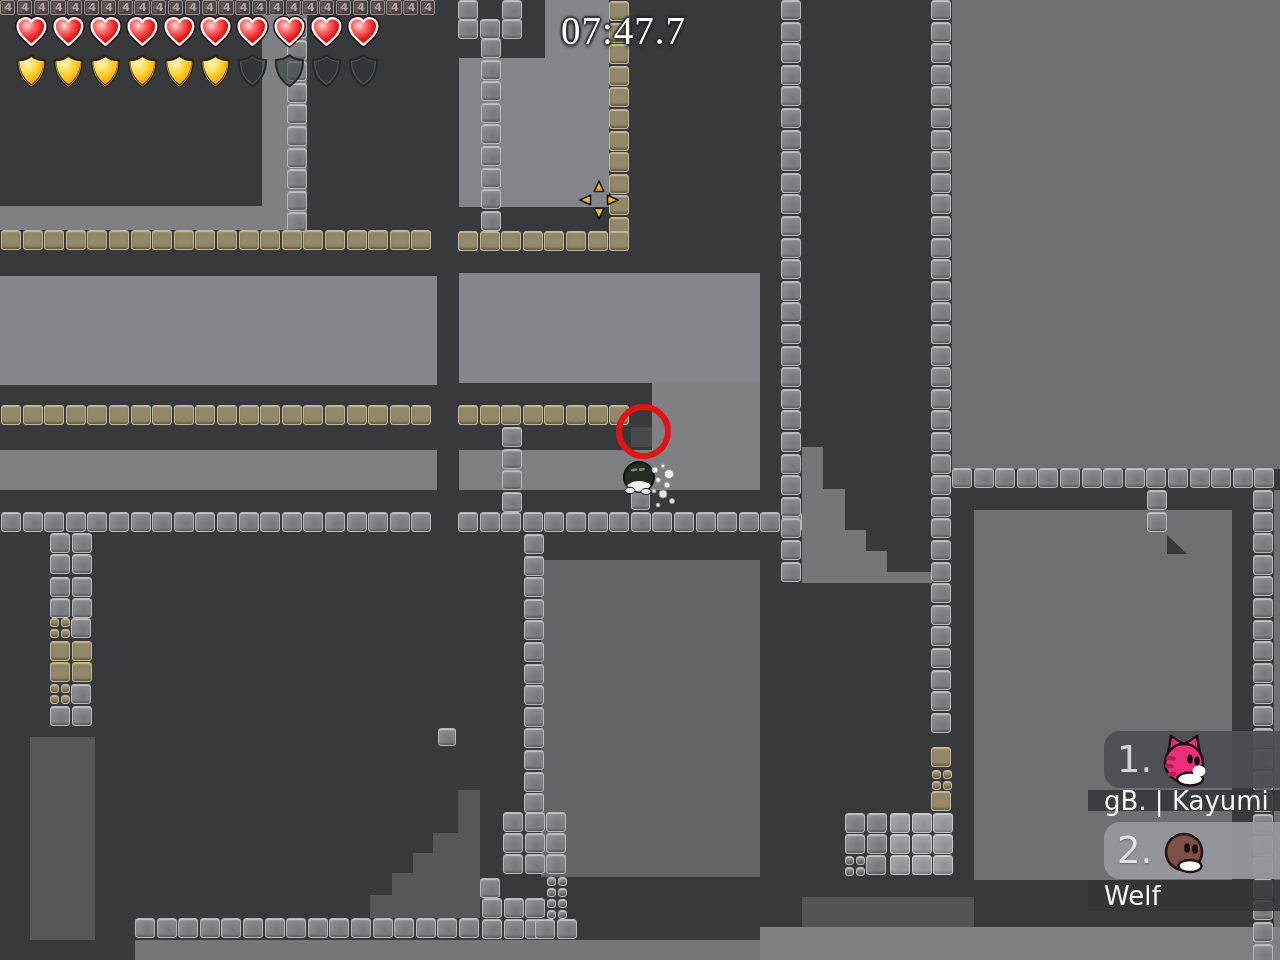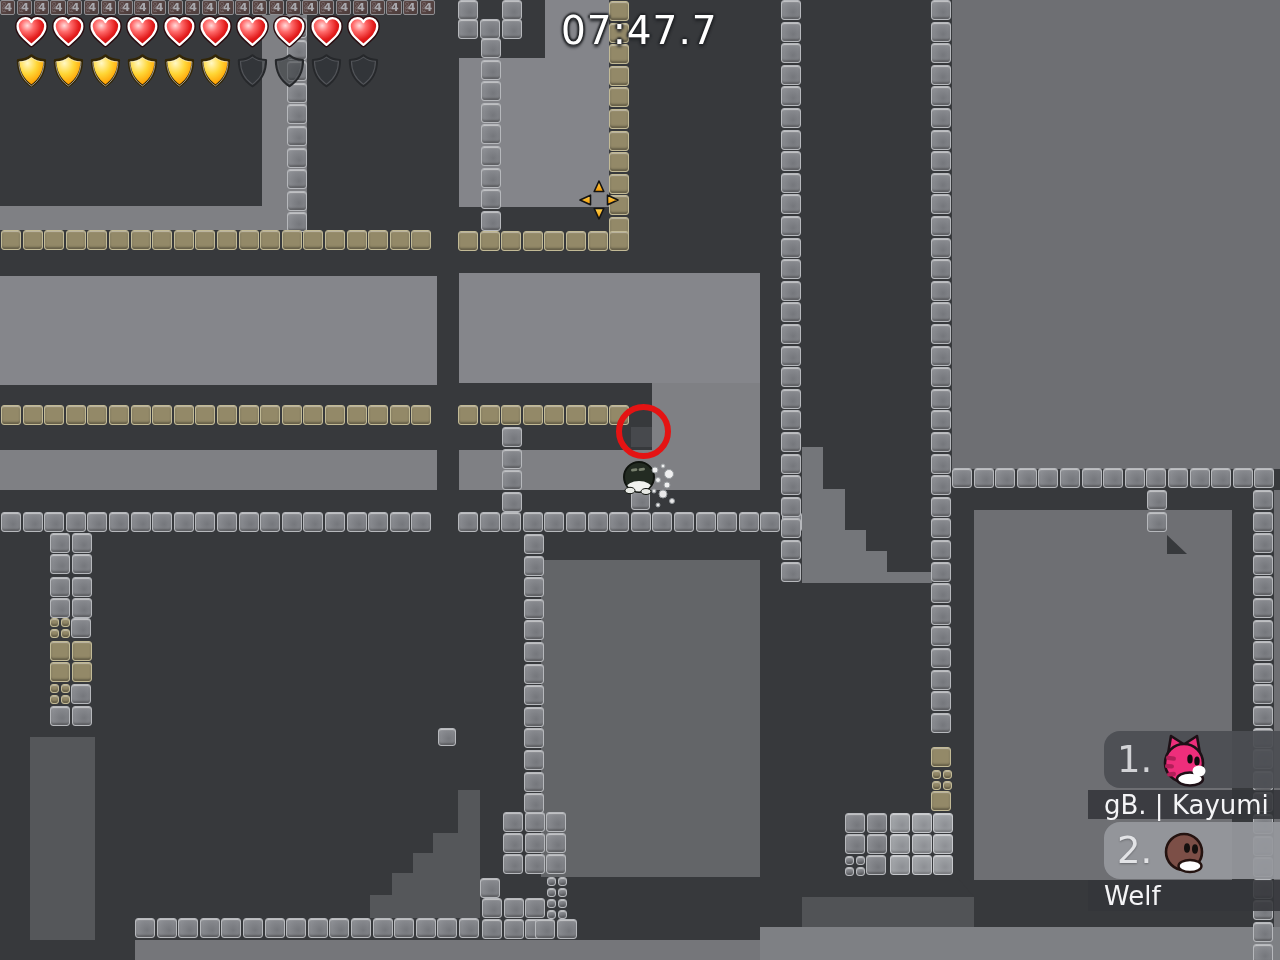--- a/index.html
+++ b/index.html
@@ -20,21 +20,21 @@
           padding-right:2px;overflow:hidden;}
   .t-four .fro{position:absolute;left:-3px;top:3px;font-size:6px;font-weight:400;color:#8d8185;
                transform:rotate(-90deg) scale(.8);letter-spacing:0;}
   
   #hearts,#shields{position:absolute;left:13px;display:flex;}
   #hearts{top:13px;}
   #shields{top:52px;}
   .hicon{width:36.9px;height:38px;flex:0 0 auto;}
   #timer{position:absolute;left:561px;top:8px;font-size:39px;color:#ffffff;letter-spacing:1px;
          text-shadow:-2px 0 2px rgba(35,37,40,.95), 2px 0 2px rgba(35,37,40,.95),
-                      0 -2px 2px rgba(35,37,40,.95), 0 3px 3px rgba(35,37,40,.95);}
+                      0 -2px 2px rgba(35,37,40,.95), 0 3px 3px rgba(35,37,40,.95);font-family:Liberation Serif, serif;}
   
   .lb-panel{position:absolute;left:1104px;width:176px;height:57px;border-radius:16px 0 0 16px;display:flex;align-items:center;}
   .lb-rank{font-size:37px;margin-left:13px;}
   .lb-avatar{position:absolute;left:52px;top:1px;}
   .lb-name{position:absolute;left:1088px;width:192px;display:flex;align-items:center;
            background:rgba(52,54,58,.88);color:#f4f4f6;font-size:26px;padding-left:16px;}
   
   #red-circle{position:absolute;left:616px;top:404px;width:55px;height:55px;border-radius:50%;
               border:6px solid #e41313;}
   .ent{position:absolute;}
@@ -676,21 +676,21 @@
         </g>
         <rect x="10" y="24" width="10" height="4.4" rx="2.2" fill="#b21f59" transform="rotate(8 15 26)"></rect>
         <rect x="9" y="32" width="9" height="4.4" rx="2.2" fill="#b21f59" transform="rotate(4 13 34)"></rect>
         <rect x="11" y="40" width="9" height="4.4" rx="2.2" fill="#b21f59" transform="rotate(-4 15 42)"></rect>
         <ellipse cx="34" cy="27" rx="2.7" ry="4.6" fill="#0e0b0c"></ellipse>
         <ellipse cx="41" cy="29" rx="2.7" ry="4.6" fill="#0e0b0c"></ellipse>
         <ellipse cx="34" cy="47" rx="13" ry="6.5" fill="#ffffff" stroke="#1d1016" stroke-width="2.4"></ellipse>
         <ellipse cx="43" cy="39" rx="6.5" ry="5.5" fill="#ffffff"></ellipse>
       </svg>
     </div>
-    <div class="lb-name" style="top:790px;height:29px;">gB. | Kayumi</div>
+    <div class="lb-name" style="top:790px;height:21px;">gB. | Kayumi</div>
 
     <div class="lb-panel" style="top:822px;background:rgba(150,152,157,.93);">
       <span class="lb-rank" style="color:#e2e3e6;text-shadow:0 1px 2px rgba(40,40,45,.4);">2.</span>
       <svg class="lb-avatar" width="56" height="56" viewBox="0 0 56 56">
         <circle cx="28" cy="29" r="18" fill="#7c4f47" stroke="#241310" stroke-width="2.6"></circle>
         <ellipse cx="31" cy="25" rx="3" ry="4.8" fill="#15100e"></ellipse>
         <ellipse cx="39" cy="26" rx="3" ry="4.8" fill="#15100e"></ellipse>
         <ellipse cx="34" cy="43" rx="11.5" ry="6" fill="#ffffff" stroke="#241310" stroke-width="2.4"></ellipse>
       </svg>
     </div>

